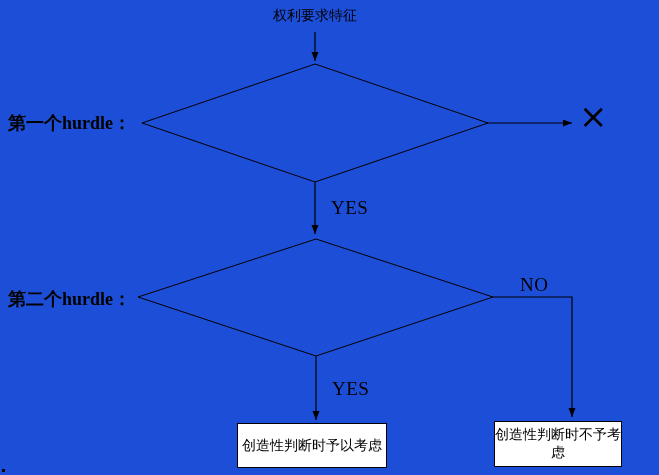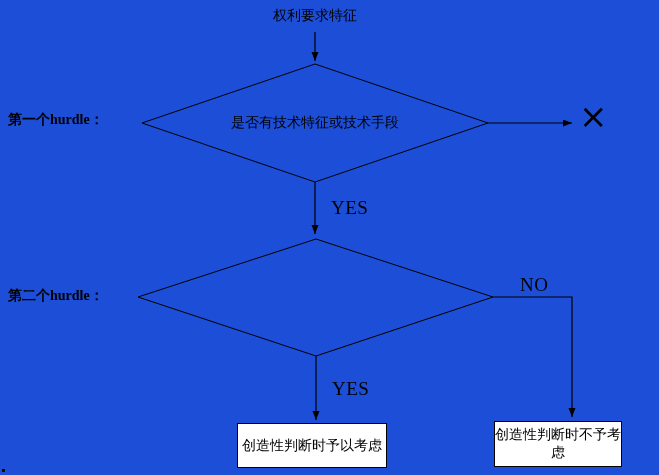--- a/index.html
+++ b/index.html
@@ -37,21 +37,21 @@
     white-space: nowrap;
   }
   .diamond-label {
     position: absolute;
     text-align: center;
     font-size: 14px;
   }
   .d1-label { left: 142px; top: 114px; width: 346px; }
   .d2-label { left: 138px; top: 288px; width: 355px; }
   .hurdle-label {
-    font-size: 14px;
+    font-size: 18px;
     font-weight: bold;
   }
   .hurdle-1 { left: 8px;  top: 111px; }
   .hurdle-2 { left: 8px;  top: 287px; }
   .branch-label {
     font-size: 19px;
     letter-spacing: 0.5px;
   }
   .yes-1 { left: 331px; top: 197px; }
   .yes-2 { left: 332px; top: 378px; }
@@ -120,21 +120,20 @@
     <line x1="316" y1="356" x2="316" y2="420" stroke="#000000" stroke-width="1.2" marker-end="url(#arrow)"></line>
 
     <polyline points="493,297 572,297 572,417" fill="none" stroke="#000000" stroke-width="1.2" marker-end="url(#arrow)"></polyline>
   </svg>
 
   <div class="txt flow-title">权利要求特征</div>
 
   <div class="txt hurdle-label hurdle-1">第一个hurdle：</div>
   <div class="txt hurdle-label hurdle-2">第二个hurdle：</div>
 
-  <div class="diamond-label d1-label">是否有技术特征或技术手段</div>
 
   <div class="txt branch-label yes-1">YES</div>
   <div class="txt branch-label yes-2">YES</div>
   <div class="txt branch-label no-1">NO</div>
 
   <div class="txt x-mark">×</div>
 
   <div class="outcome-box box-considered">
     <span>创造性判断时予以考虑</span>
   </div>

